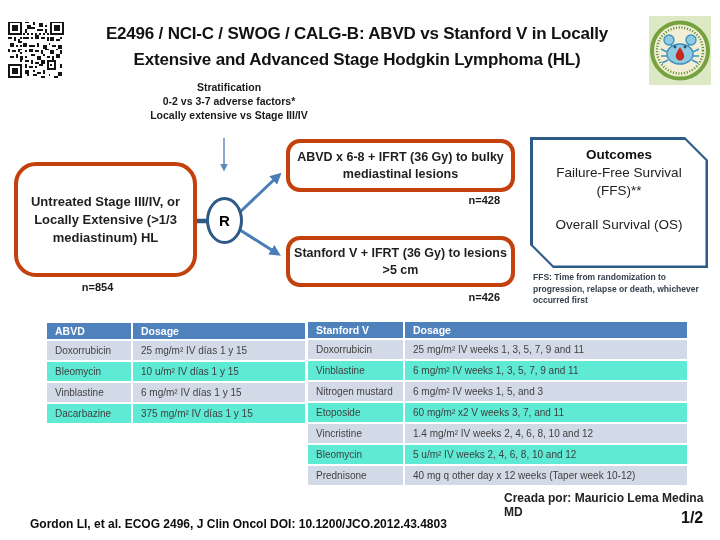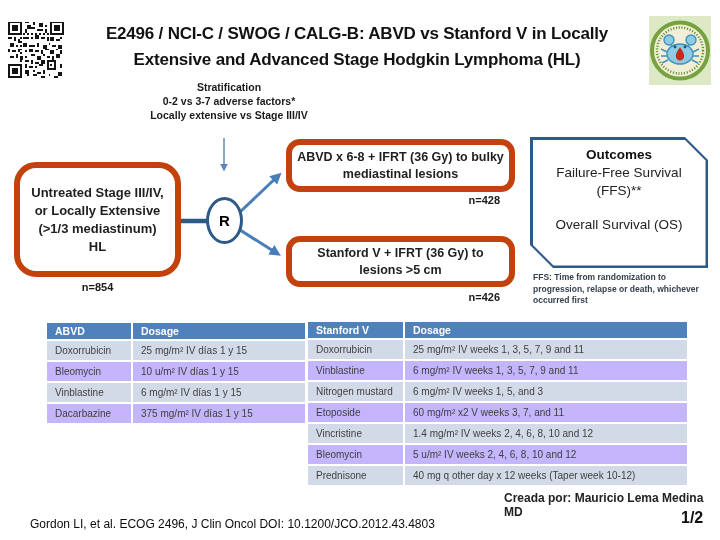--- a/index.html
+++ b/index.html
@@ -18,25 +18,25 @@
   
   #strat {
     position:absolute; left:99px; top:80px; width:260px; text-align:center;
     font-weight:bold; font-size:10.5px; line-height:14px; color:#1a1a1a;
   }
   #strat span { display:block; }
   
   #connectors { position:absolute; left:0; top:0; width:720px; height:540px; pointer-events:none; }
   
   .fbox {
-    position:absolute; border:6px solid #c2410c; border-radius:14px; background:#fff;
+    position:absolute; border:4px solid #c2410c; border-radius:14px; background:#fff;
     box-sizing:border-box; display:flex; align-items:center; justify-content:center;
     text-align:center; color:#1f1f1f; font-weight:bold;
   }
-  #pop-box { left:14px; top:162px; width:167px; height:115px; border-radius:22px; font-size:13px; line-height:18px; padding:16px 8px; }
+  #pop-box { left:14px; top:162px; width:183px; height:115px; border-radius:22px; font-size:13px; line-height:18px; padding:16px 8px; }
   #arm1-box { left:286px; top:139px; width:229px; height:53px; font-size:12.5px; line-height:17px; padding:0 4px; }
   #arm2-box { left:286px; top:236px; width:229px; height:51px; font-size:12.5px; line-height:17px; padding:0 4px; }
   .n-label { position:absolute; font-weight:bold; font-size:11px; color:#1a1a1a; }
   #n854 { left:14px; top:281px; width:167px; text-align:center; }
   #n428 { left:286px; top:194px; width:214px; text-align:right; }
   #n426 { left:286px; top:291px; width:214px; text-align:right; }
   #r-node {
     position:absolute; left:206px; top:197px; width:37px; height:47px;
     border:3px solid #2e5a87; border-radius:50%; background:#fff; box-sizing:border-box;
     display:flex; align-items:center; justify-content:center;
@@ -65,23 +65,23 @@
   #stanford-table { left:308px; top:322px; width:379px; }
   .tr { display:flex; margin-bottom:2px; }
   .cell { box-sizing:border-box; padding-left:8px; display:flex; align-items:center; font-size:10px; color:#3f3f3f; }
   .th { background:#4f81bd; color:#fff; font-weight:bold; font-size:10.5px; height:16px; }
   .td { height:19px; }
   #abvd-table .c1 { width:84px; margin-right:2px; }
   #abvd-table .c2 { flex:1; }
   #stanford-table .c1 { width:95px; margin-right:2px; }
   #stanford-table .c2 { flex:1; }
   .band-a { background:#d3dae7; }
-  .band-b { background:#c4b5fd;text-align:right; }
-  
-  #citation { position:absolute; left:30px; top:517px; font-size:12px; font-weight:normal; color:#0d0d0d; }
+  .band-b { background:#5eead4;text-align:right; }
+  
+  #citation { position:absolute; left:30px; top:517px; font-size:12px; font-weight:bold; color:#0d0d0d; }
   #credit { position:absolute; left:504px; top:491px; font-size:12px; font-weight:bold; color:#222; }
   #page-num { position:absolute; left:681px; top:509px; font-size:16px; font-weight:bold; color:#111; }
 </style>
 </head>
 <body>
 
 <div id="slide">
 
   <svg id="qr" viewBox="0 0 29 29" shape-rendering="crispEdges">
     <rect x="0" y="0" width="29" height="29" fill="#fff"></rect>

